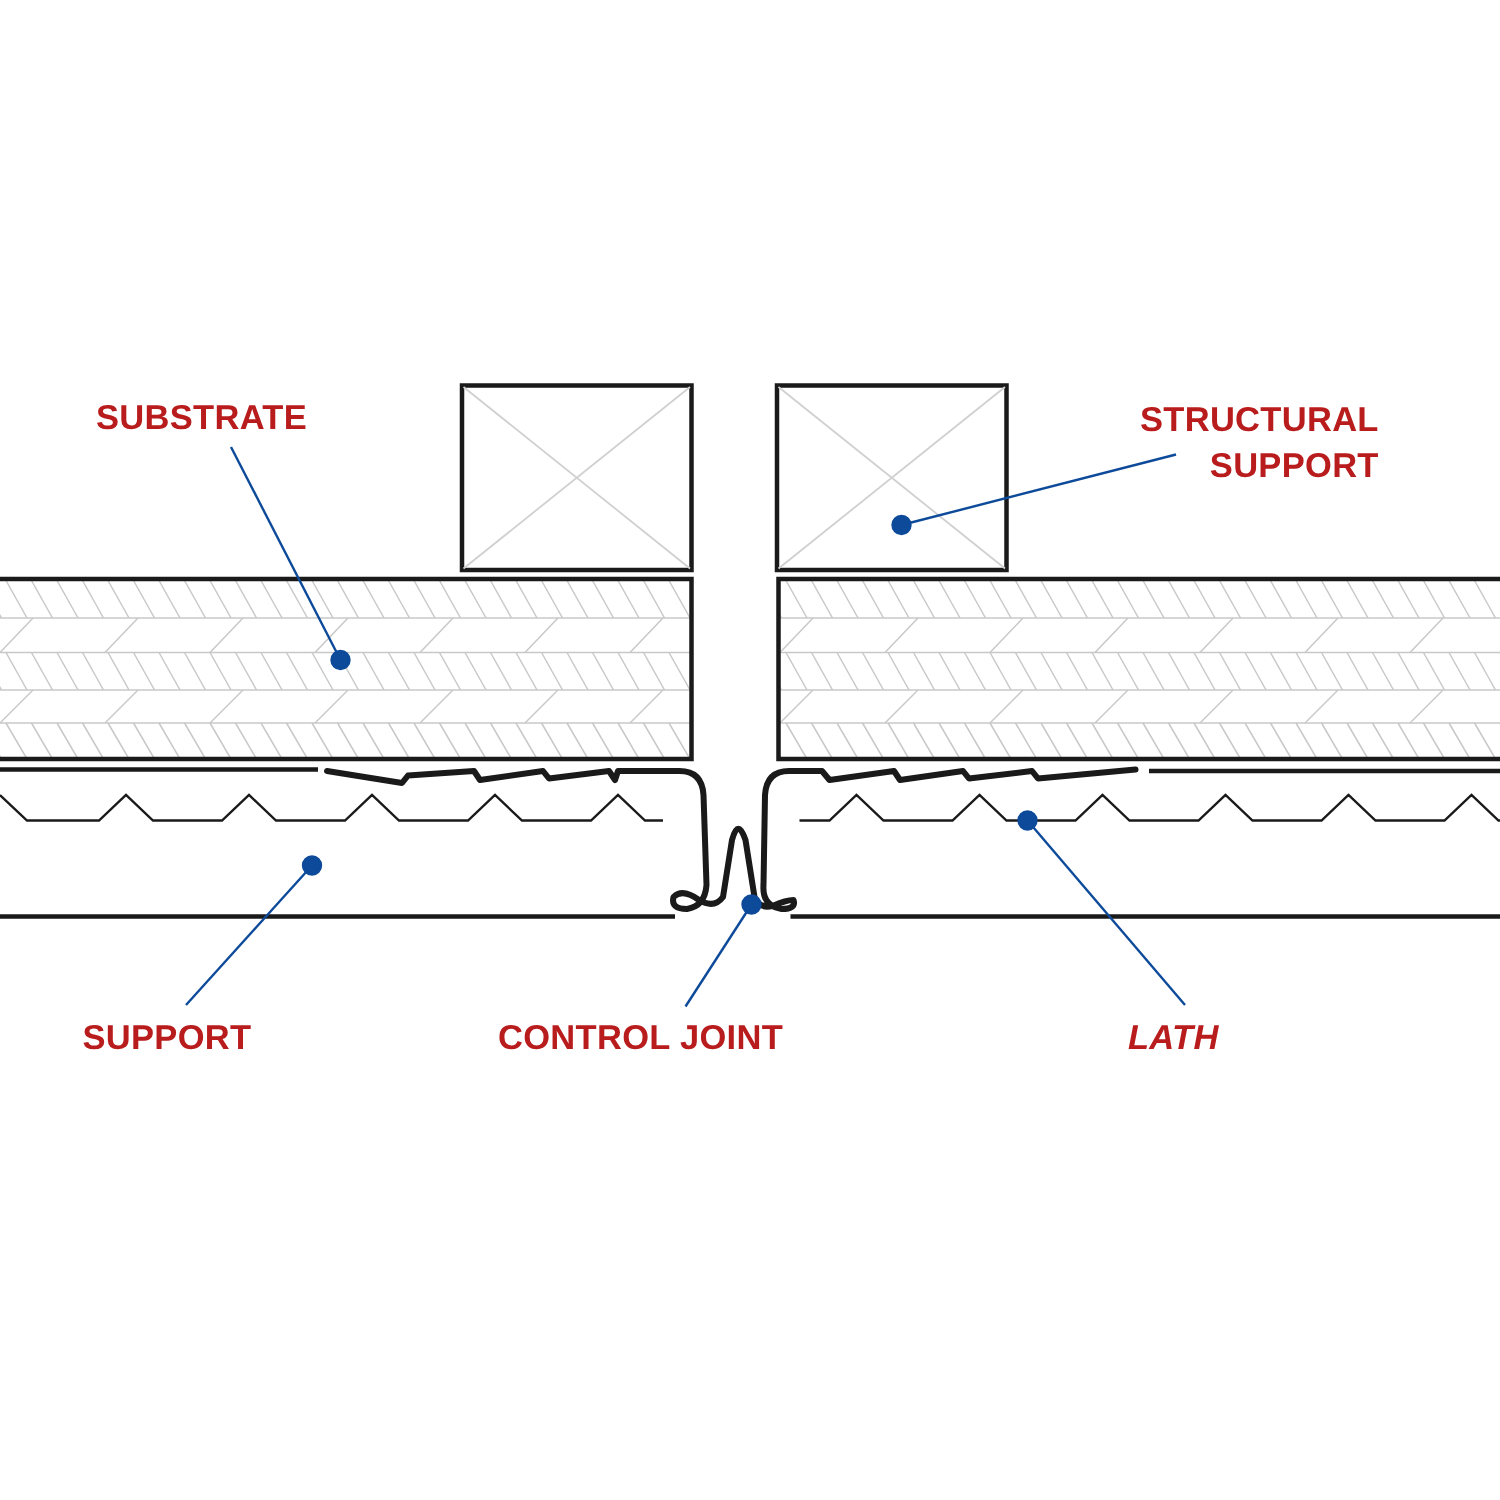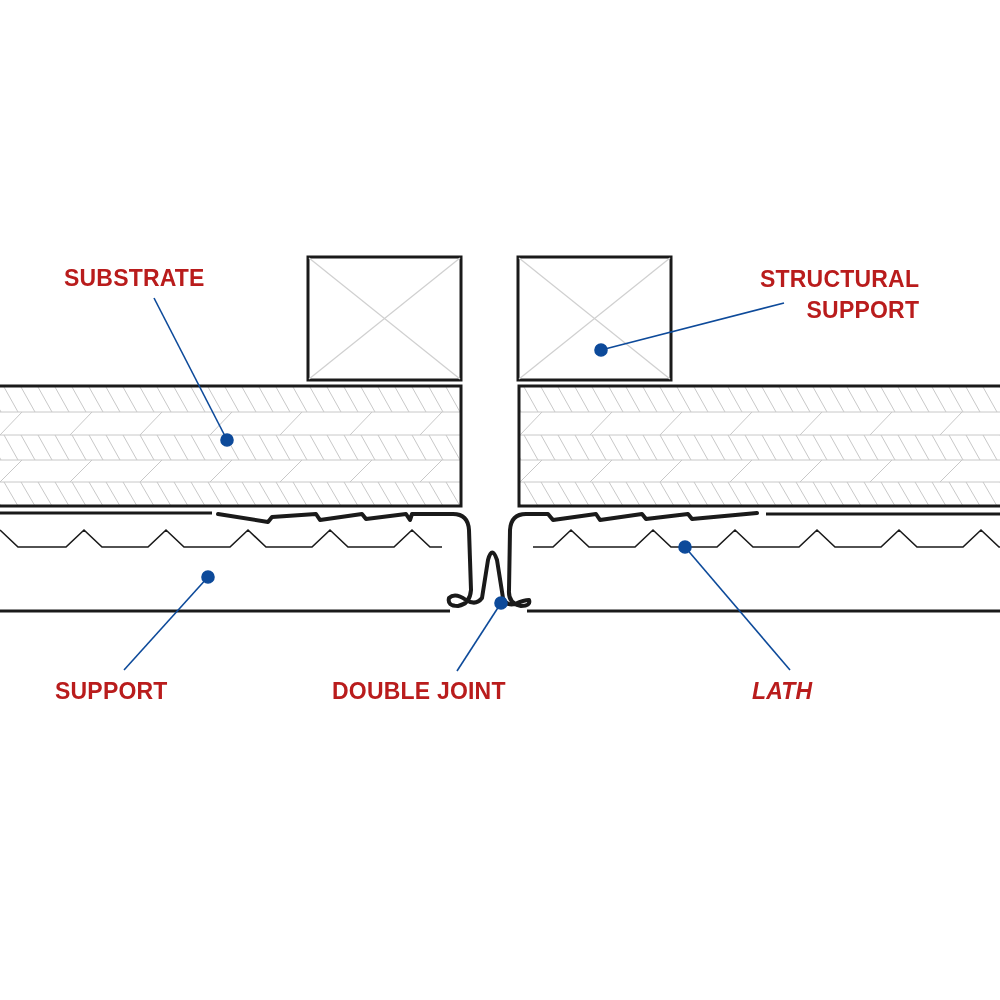--- a/index.html
+++ b/index.html
@@ -328,14 +328,14 @@
   <span>STRUCTURAL</span>
   <span>SUPPORT</span>
 </div>
 <div class="label" id="lbl-stucco">
   <span>SUPPORT</span>
 </div>
 <div class="label" id="lbl-lath">
   <span>LATH</span>
 </div>
 <div class="label" id="lbl-joint">
-  <span>DOUBLE JOINT</span>
+  <span>CONTROL JOINT</span>
 </div>
 
 </body></html>

